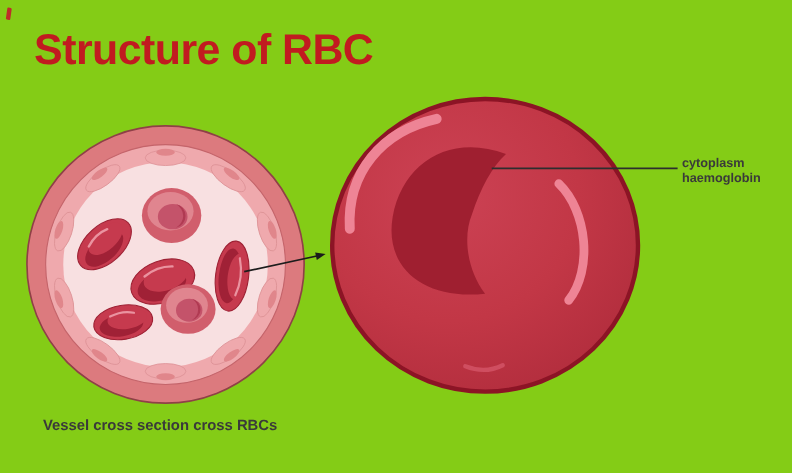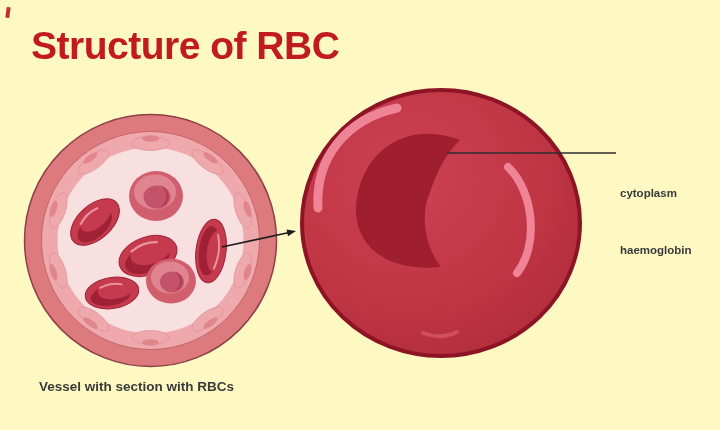--- a/index.html
+++ b/index.html
@@ -1,30 +1,30 @@
 <!DOCTYPE html>
 <html><head>
 <meta charset="utf-8">
 <style>
   html,body{margin:0;padding:0;background:#ffffff;}
   .canvas{
-    position:relative;width:720px;height:430px;background:#fef9c3;overflow:hidden;
+    position:relative;width:720px;height:430px;background:#84cc16;overflow:hidden;
     font-family:"Liberation Sans", sans-serif;
   }
   .title{
     position:absolute;left:31px;top:24px;
     font-size:39px;font-weight:bold;letter-spacing:-0.5px;
     color:#c11b20;white-space:nowrap;
   }
   .diagram-svg{position:absolute;left:0;top:0;}
   .annotation{
     position:absolute;left:620px;top:143px;width:100px;
     font-size:11.5px;line-height:13px;font-weight:bold;color:#3a3a3a;
   }
-  .annotation span{display:block;margin-top:44px;}
+  .annotation span{display:block;}
   .caption{
     position:absolute;left:39px;top:379px;
     font-size:13.5px;font-weight:bold;color:#3a3a3a;white-space:nowrap;
   }
   .corner-mark{
     position:absolute;left:6px;top:7px;width:4px;height:11px;
     background:#c2242a;border-radius:1px;transform:rotate(8deg);opacity:.95;
   }
 </style>
 </head>
@@ -134,15 +134,15 @@
     </g>
 
     <line x1="447" y1="153" x2="616" y2="153" stroke="#2e2e2e" stroke-width="1.5"></line>
   </svg>
 
   <div class="annotation">
     <span>cytoplasm</span>
     <span>haemoglobin</span>
   </div>
 
-  <div class="caption">Vessel with section with RBCs</div>
+  <div class="caption">Vessel cross section cross RBCs</div>
 
 </div>
 
 </body></html>

